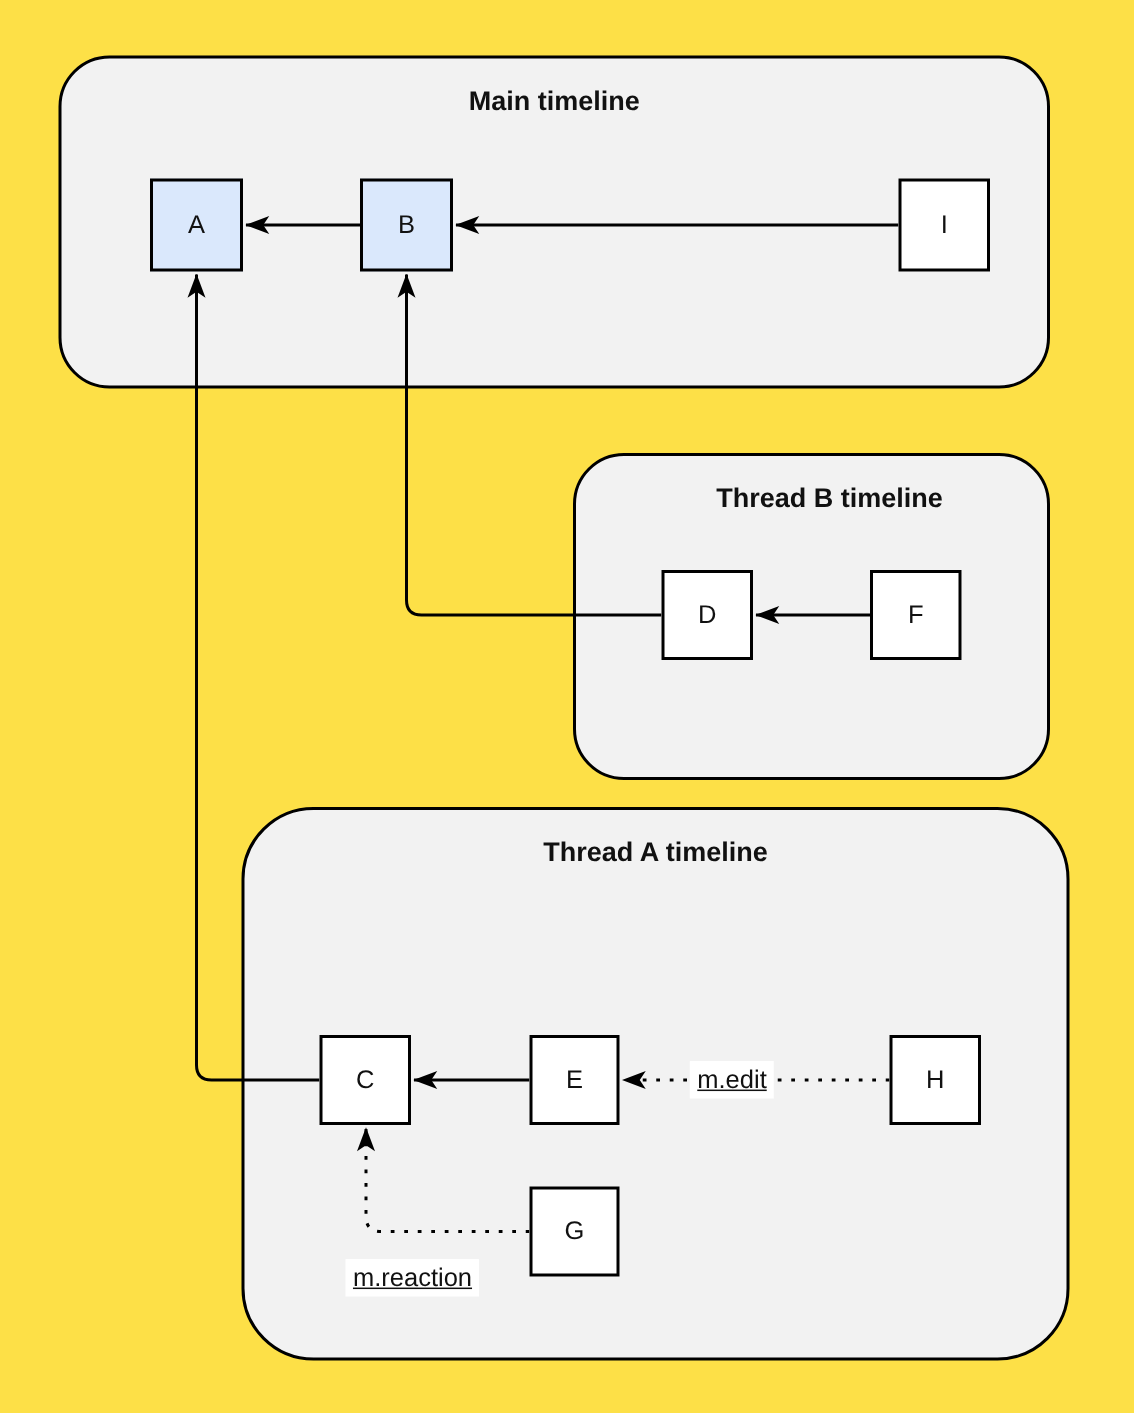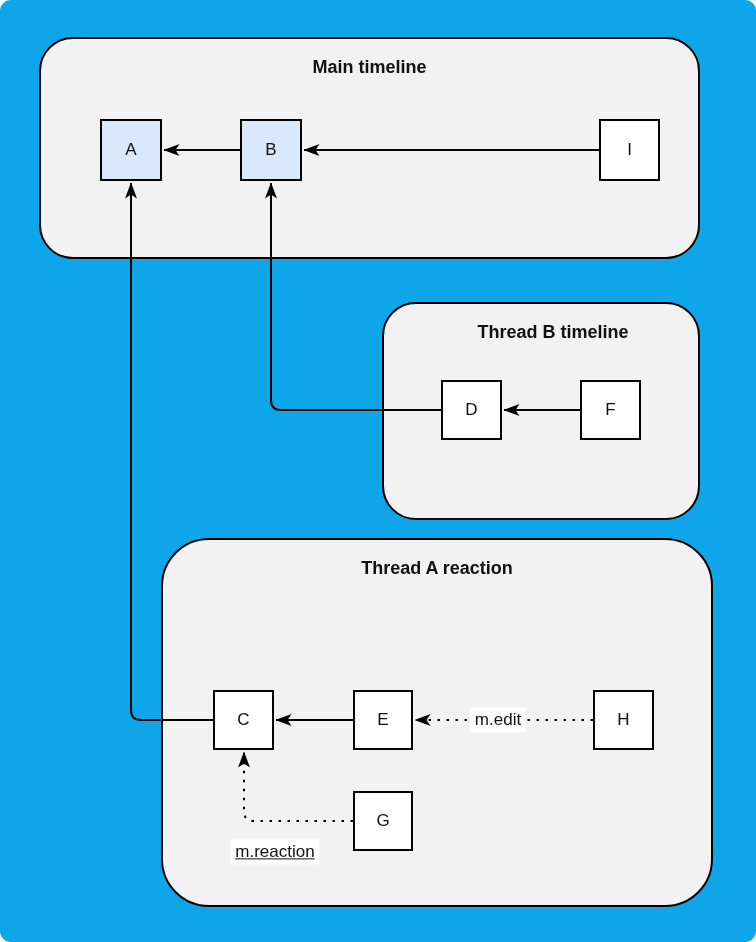--- a/index.html
+++ b/index.html
@@ -57,28 +57,28 @@
     padding:2px 5px;
     font-size:17px;
     line-height:1.25;
     color:var(--text-color,#111);
     white-space:nowrap;
   }
 </style>
 </head>
 <body>
 
-<div id="stage" style="background: #0ea5e9; border-radius: 11px;">
+<div id="stage" style="background: #fde047;">
   <div id="containers-layer">
       <div class="tl-container" style="left: 39px; top: 37px; width: 661px; height: 222px; border-radius: 34px;"></div>
       <div class="tl-title" style="left: 39px; top: 57px; width: 661px;">Main timeline</div>
       <div class="tl-container" style="left: 382px; top: 302px; width: 318px; height: 218px; border-radius: 34px;"></div>
       <div class="tl-title" style="left: 382px; top: 322px; width: 342px;">Thread B timeline</div>
       <div class="tl-container" style="left: 161px; top: 538px; width: 552px; height: 369px; border-radius: 48px;"></div>
-      <div class="tl-title" style="left: 161px; top: 558px; width: 552px;">Thread A reaction</div>
+      <div class="tl-title" style="left: 161px; top: 558px; width: 552px;">Thread A timeline</div>
     </div>
 
   <svg id="edges-layer" width="756" height="942" viewBox="0 0 756 942">
     <defs>
       <marker id="arrowhead" markerUnits="userSpaceOnUse" markerWidth="17" markerHeight="13" refX="16.5" refY="6.5" orient="auto">
         <path class="arrow-head" d="M 17 6.5 L 1 0.5 L 5 6.5 L 1 12.5 Z"></path>
       </marker>
     </defs>
     <g id="edge-paths">
         <path d="M 240 150 L 164 150" class="edge solid" marker-end="url(#arrowhead)"></path>
@@ -115,16 +115,16 @@
         <span>E</span>
       </div>
       <div class="node default" style="left: 593px; top: 690px; width: 61px; height: 60px;">
         <span>H</span>
       </div>
       <div class="node default" style="left: 353px; top: 791px; width: 60px; height: 60px;">
         <span>G</span>
       </div>
     </div>
   <div id="labels-layer">
-      <div class="edge-label" style="left: 498px; top: 720px;">m.edit</div>
+      <div class="edge-label" style="left: 488px; top: 720px; text-decoration: underline;">m.edit</div>
       <div class="edge-label" style="left: 275px; top: 852px; text-decoration: underline;">m.reaction</div>
     </div>
 </div>
 
 </body></html>

